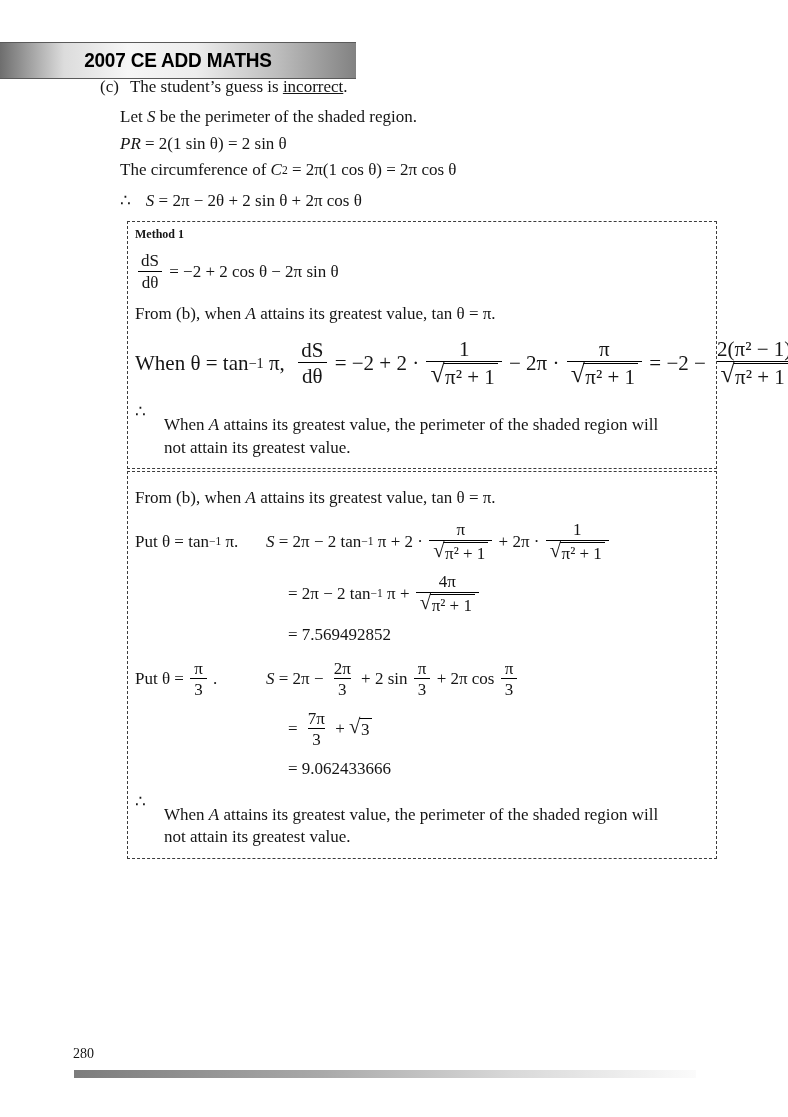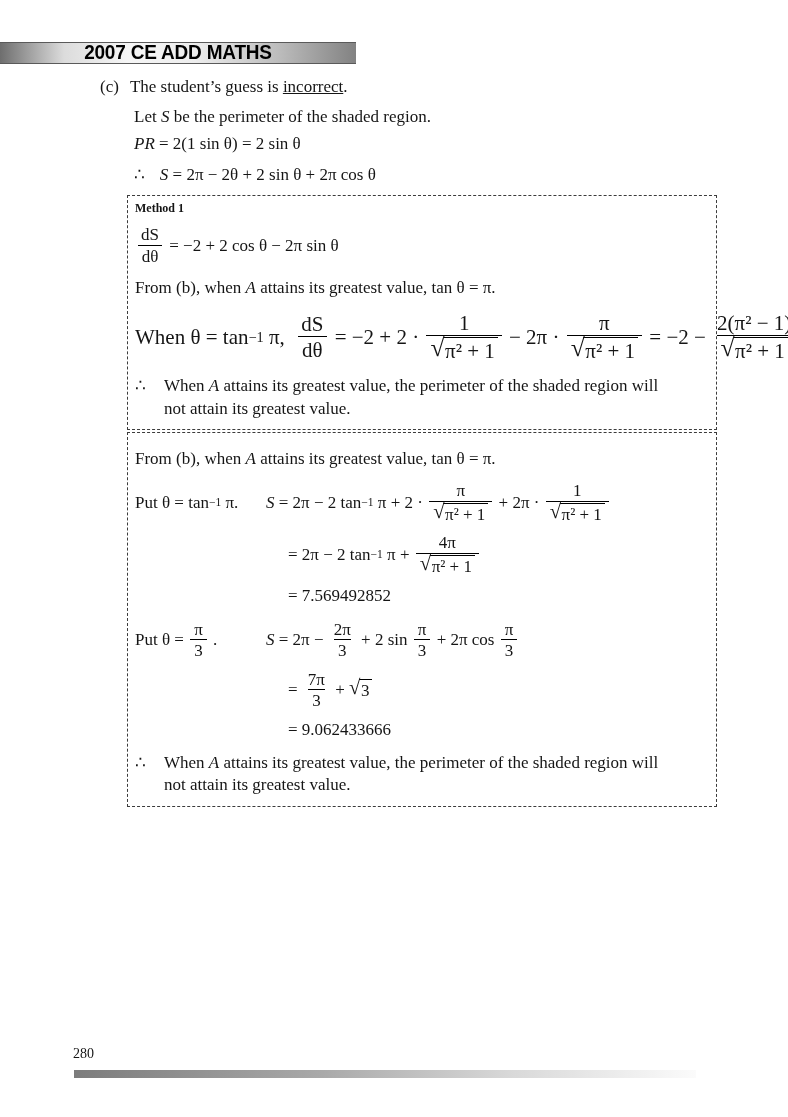--- a/index.html
+++ b/index.html
@@ -6,38 +6,38 @@
   html,body { margin:0; padding:0; background:#e8e8e8; }
   .page {
     position:relative; width:788px; height:1117px; margin:0 auto;
     background:#ffffff; color:#151515;
     font-family:"Liberation Serif","DejaVu Serif",serif;
     font-size:17px; overflow:hidden;
   }
 
   
   .banner {
-    position:absolute; left:0; top:42px; width:356px; height:22px;
+    position:absolute; left:0; top:42px; width:356px; height:37px;
     background:linear-gradient(90deg,#6e6e6e 0%,#dcdcdc 18%,#f6f6f6 36%,#ededed 55%,#bdbdbd 78%,#828282 100%);
     border-top:1px solid #5a5a5a; border-bottom:1px solid #5a5a5a;
     display:flex; align-items:center; justify-content:center;
   }
   .banner-title {
     font-family:"Liberation Sans","DejaVu Sans",sans-serif;
     font-weight:bold; font-size:19px; letter-spacing:-0.2px; color:#000;
     transform:scaleY(1.02);
   }
 
   
   .content { position:absolute; left:100px; top:76px; width:630px; }
   .row { display:flex; align-items:center; white-space:pre; }
   .v { font-style:italic; }
   .ul { text-decoration:underline; }
   .c-line { display:flex; gap:11px; line-height:1.3; white-space:pre; }
-  .indent { margin-left:34px;text-align:right; }
+  .indent { margin-left:20px;text-align:right; }
 
   
   .arc { position:relative; font-style:italic; padding:0 1px; }
   .arc::before {
     content:""; position:absolute; left:-1px; right:-1px; top:-6px; height:9px;
     border-top:1.7px solid #000;
     border-radius:50% 50% 0 0 / 100% 100% 0 0;
   }
 
   
@@ -58,21 +58,21 @@
   .mbox {
     margin-left:27px; width:590px;
     border:1.7px dashed #3c3c3c;
     padding:5px 7px 9px 7px;
   }
   .mbox + .mbox { margin-top:2px; }
   .m-title { font-weight:bold; font-size:12px; line-height:1.25; }
 
   .concl { display:flex; align-items:flex-start; margin-top:12px; }
   .concl .tf { width:29px; flex:none; }
-  .concl .lines { line-height:1.32; }
+  .concl .lines { line-height:1.32;margin-top:13px; }
   .concl .l1 { white-space:nowrap; }
 
   .put-line  { display:flex; align-items:center; margin-top:12px; white-space:pre; }
   .put-label { width:131px; flex:none; display:flex; align-items:center; white-space:pre; }
   .step      { display:flex; align-items:center; margin-left:153px; margin-top:9px; white-space:pre; }
 
   .when-line { display:flex; align-items:center; margin-top:13px; font-size:21px; white-space:pre; }
 
   
   .footer-num { position:absolute; left:73px; top:1046px; font-size:14px; }
@@ -99,20 +99,23 @@
 
     <div class="row indent" style="margin-top:9px;">
       <span>Let </span><span class="v">S</span><span> be the perimeter of the shaded region.</span>
     </div>
 
 
     <div class="row indent" style="margin-top:7px;">
       <span class="v">PR</span><span> = 2(1 sin θ) = 2 sin θ</span>
     </div>
 
+    <div class="row indent" style="margin-top:6px;">
+      <span>The circumference of </span><span class="v">C</span><sub class="s">2</sub><span> = 2π(1 cos θ) = 2π cos θ</span>
+    </div>
 
     <div class="row indent" style="margin-top:10px;">
       <span style="margin-right:15px;">∴</span><span class="v">S</span><span> = 2π − 2θ + 2 sin θ + 2π cos θ</span>
     </div>
 
     <div class="mbox" style="margin-top:10px;">
       <div class="m-title">Method 1</div>
 
       <div class="row" style="margin-top:9px;">
         <span class="frac">

